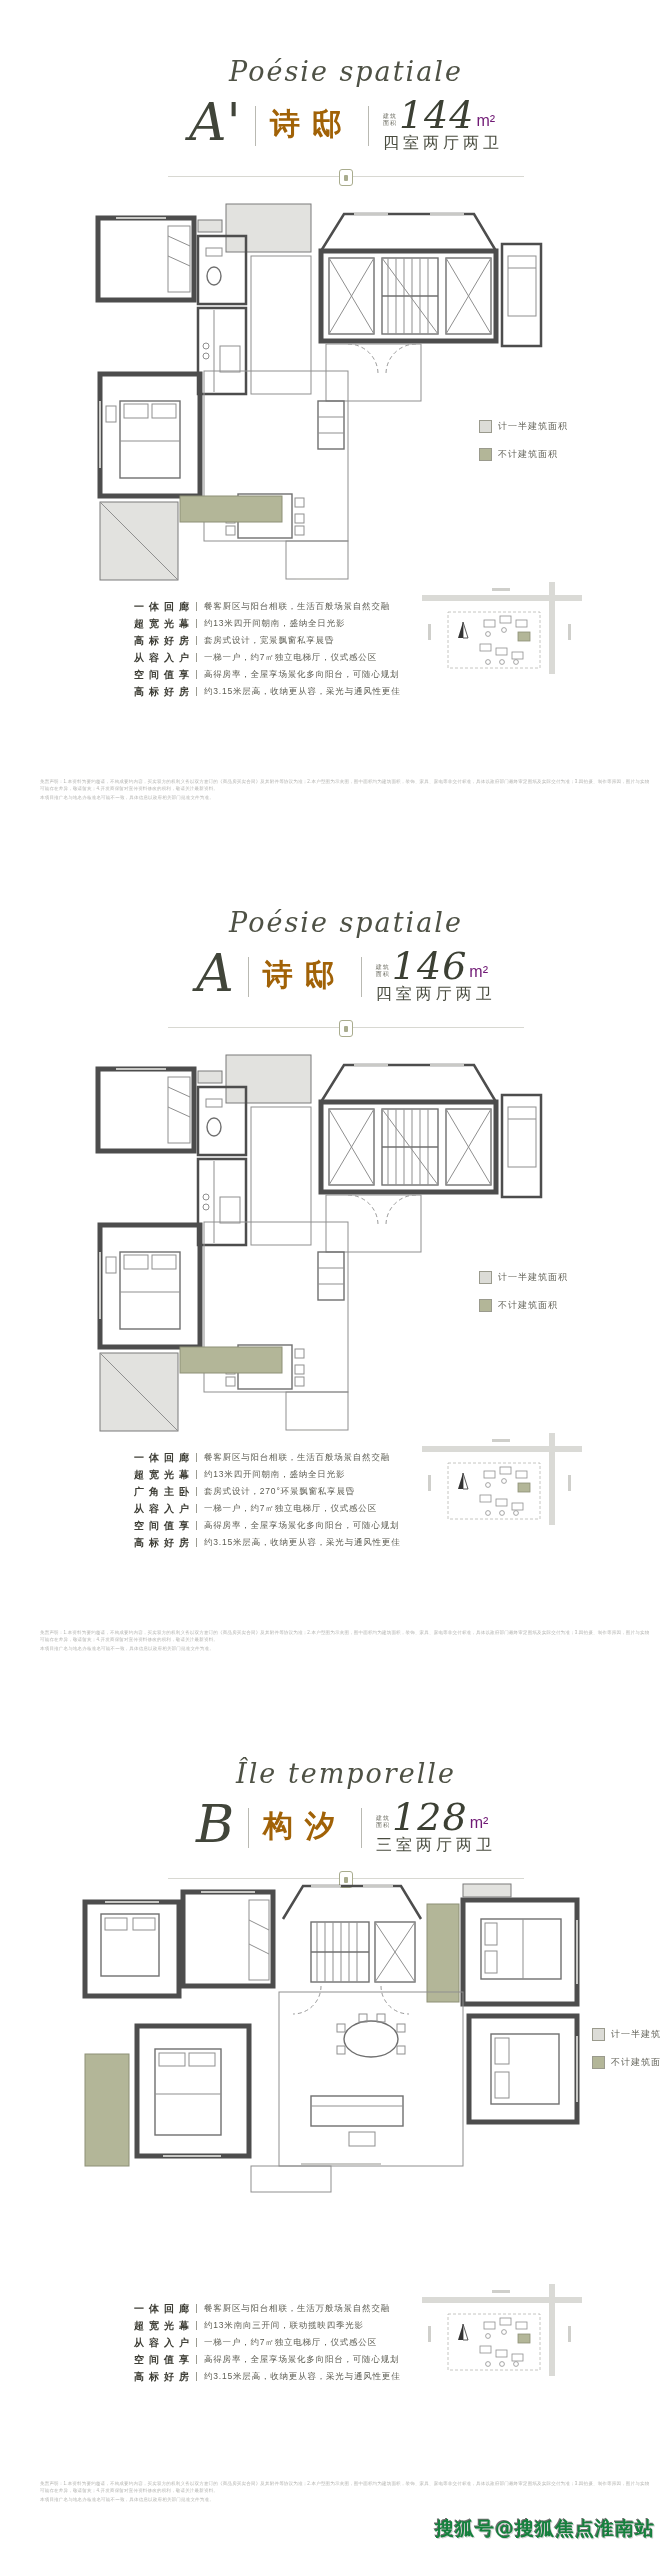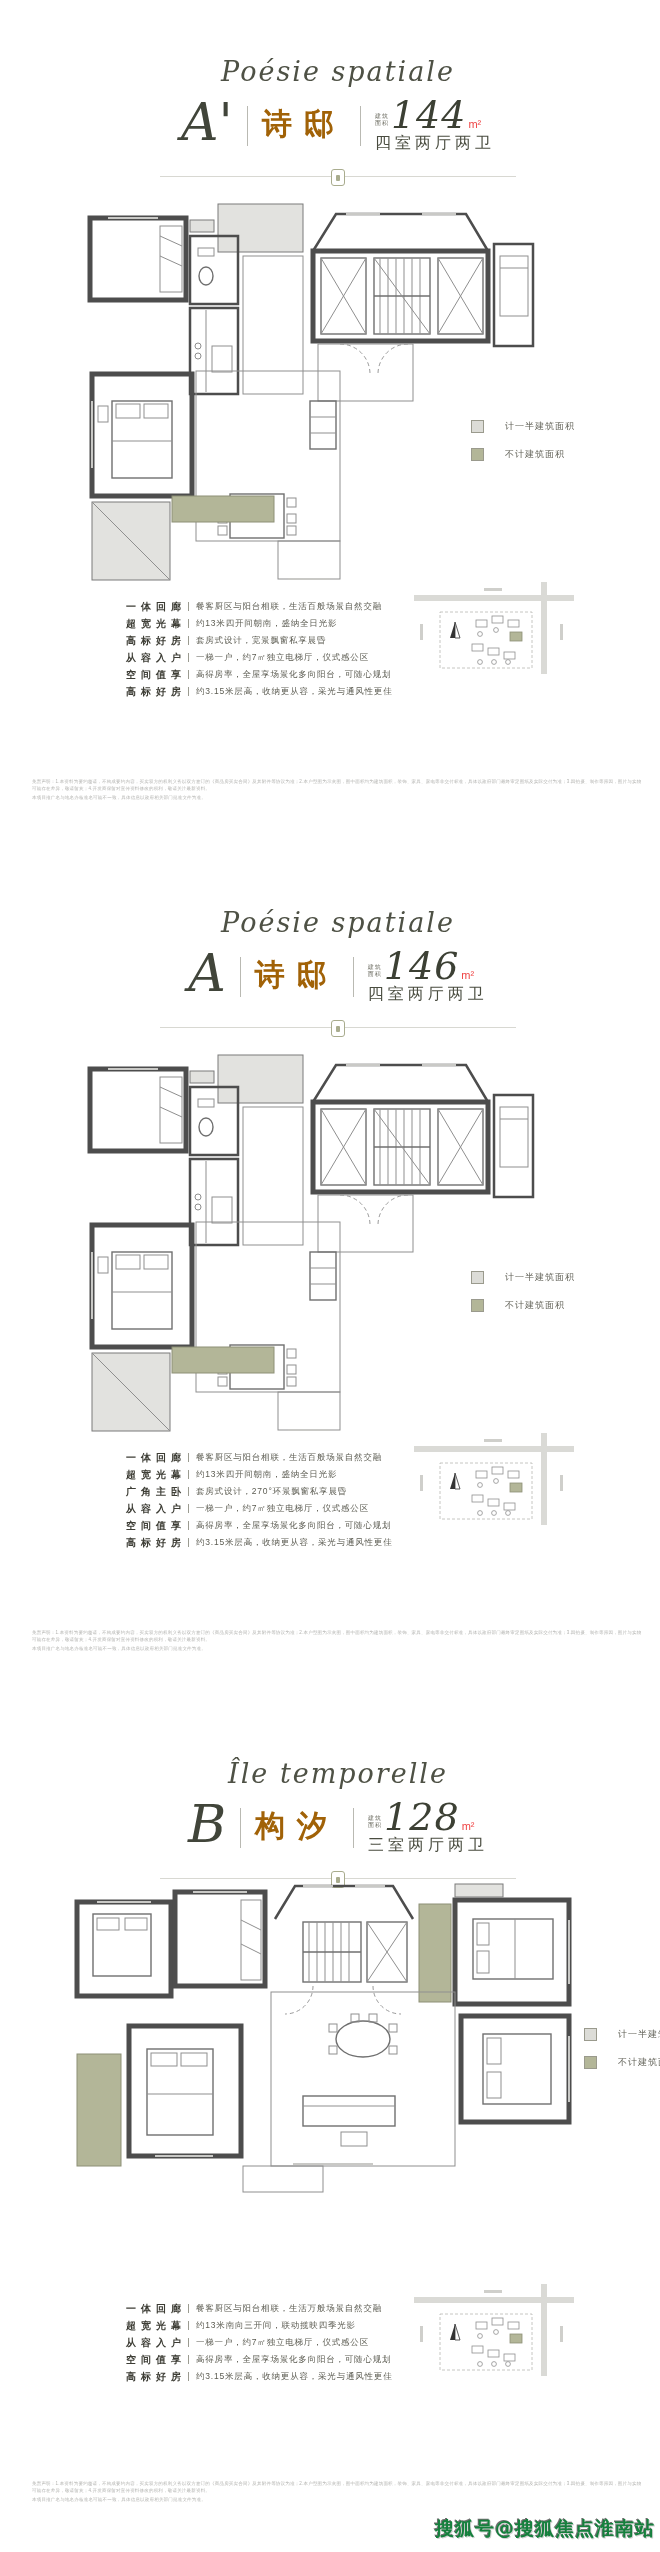--- a/index.html
+++ b/index.html
@@ -1,21 +1,21 @@
 <!DOCTYPE html>
 <html><head>
 <meta charset="utf-8">
 <style>
   html,body{margin:0;padding:0;}
   body{
     width:660px;height:2552px;position:relative;background:#ffffff;
     font-family:"Liberation Sans","DejaVu Sans",sans-serif;
     -webkit-font-smoothing:antialiased;overflow:hidden;
   }
-  .sec{position:absolute;left:8px;width:560px;height:851px;}
+  .sec{position:absolute;left:16px;width:560px;height:851px;}
   .sec-1{top:0;} .sec-2{top:851px;} .sec-3{top:1702px;}
 
   .script-title{
     position:absolute;top:56px;left:0;width:660px;text-align:center;
     font-family:"DejaVu Serif","Liberation Serif",serif;font-style:italic;
     font-size:27px;letter-spacing:2px;color:#4e5145;
   }
   .headline{
     position:absolute;top:94px;left:0;width:660px;height:64px;
     display:flex;justify-content:center;align-items:center;gap:14px;
@@ -31,40 +31,40 @@
     transform:translateY(-2px);
   }
   .area-group{display:flex;flex-direction:column;align-items:flex-start;}
   .area-row{display:flex;align-items:flex-end;gap:2px;text-align:right;}
   .area-label{display:flex;flex-direction:column;justify-content:flex-end;
     font-size:6px;line-height:7px;color:#6d6d62;letter-spacing:1px;margin-bottom:6px;}
   .area-num{
     font-family:"DejaVu Serif","Liberation Serif",serif;font-style:italic;
     font-size:38px;line-height:0.9;color:#3c4034;letter-spacing:1px;
   }
-  .area-unit{font-size:11px;color:#ef4444;margin-bottom:3px;}
+  .area-unit{font-size:16px;color:#701a75;margin-bottom:3px;}
   .rooms{font-size:16px;letter-spacing:4px;color:#4a4d40;}
 
   .divider{position:absolute;top:176px;left:152px;width:356px;height:0;
     border-top:1px solid #d8d8d2;}
   .orn{
     position:absolute;left:50%;top:-8px;transform:translateX(-50%);
     width:12px;height:15px;background:#fff;border:1px solid #a9ac8e;border-radius:3px;
     display:flex;align-items:center;justify-content:center;
   }
   .orn i{display:block;width:4px;height:6px;background:#a9ac8e;border-radius:1px;}
 
   .plan{position:absolute;}
   .plan-a{left:70px;top:196px;}
   .plan-b{left:55px;top:172px;}
 
   .legend{position:absolute;}
   .legend-a{left:463px;top:420px;}
   .legend-b{left:576px;top:326px;}
-  .legend-item{display:flex;align-items:center;gap:21px;margin-bottom:15px;}
+  .legend-item{display:flex;align-items:center;gap:6px;margin-bottom:15px;}
   .legend-sw{width:11px;height:11px;border:1px solid #9a9a8d;display:inline-block;}
   .legend-label{font-size:9px;color:#5f5f55;letter-spacing:1px;white-space:nowrap;}
 
   .features{position:absolute;left:118px;top:598px;width:430px;}
   .feat-row{display:flex;align-items:center;height:17px;white-space:nowrap;}
   .feat-label{font-size:10px;font-weight:bold;color:#3d3d35;letter-spacing:5px;width:62px;flex:0 0 auto;}
   .feat-sep{width:1px;height:9px;background:#9b9b90;margin:0 7px 0 0;flex:0 0 auto;}
   .feat-desc{font-size:8.5px;color:#5c5c52;letter-spacing:0.8px;}
 
   .minimap{position:absolute;left:406px;top:582px;}

